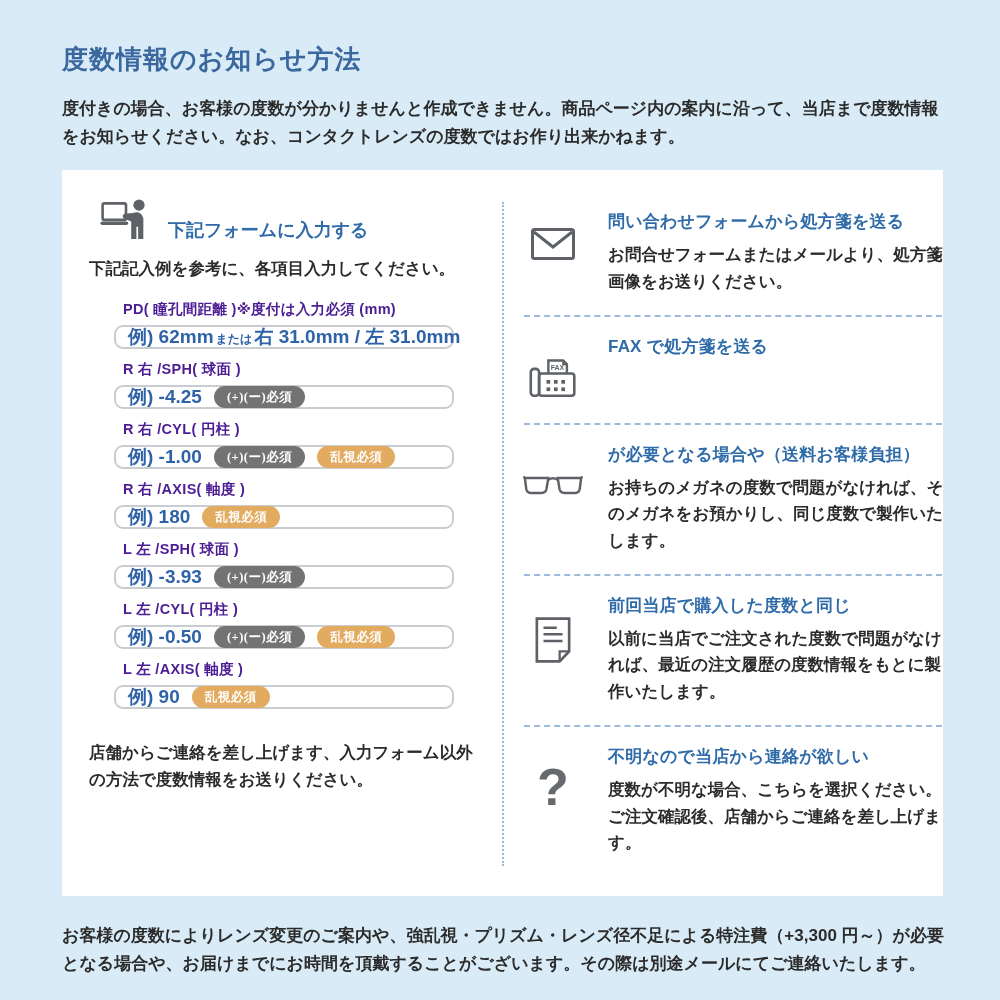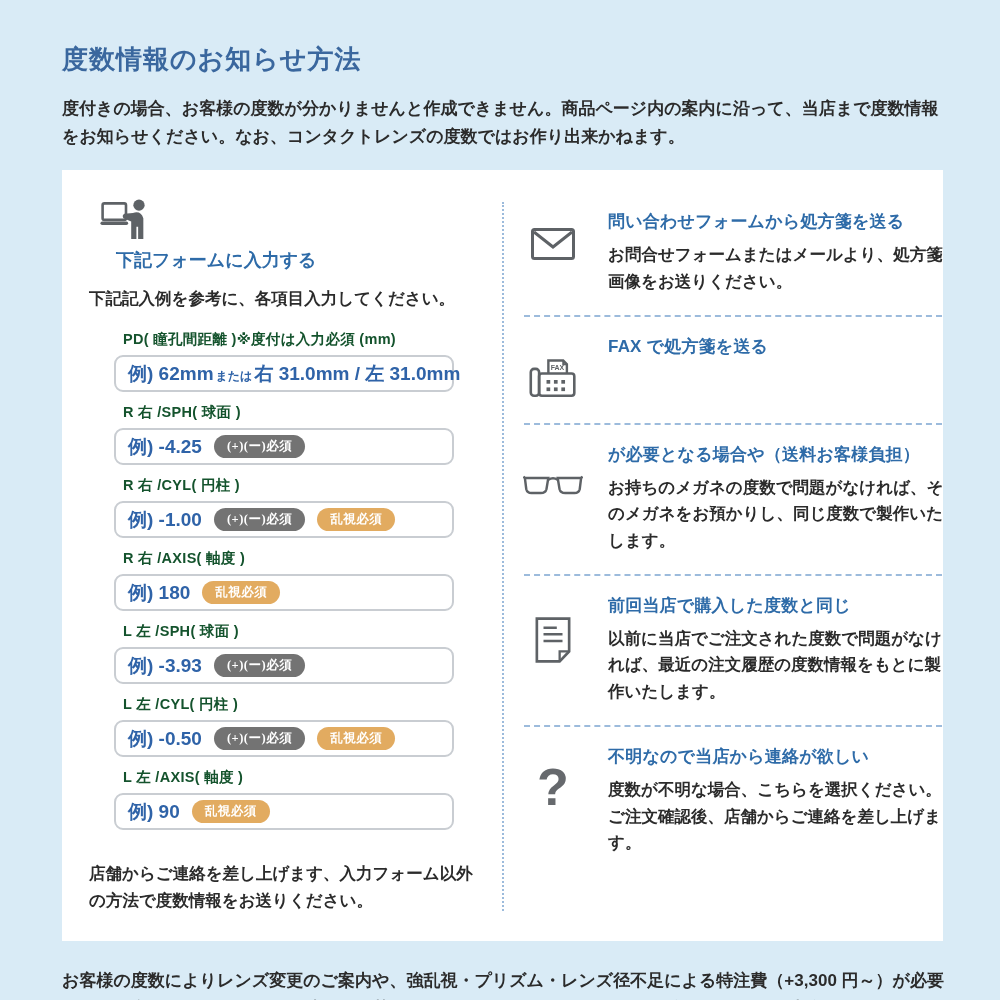--- a/index.html
+++ b/index.html
@@ -29,36 +29,36 @@
     padding:26px 0 26px 25px;
   }
   .card-left{width:415px;flex:0 0 415px;box-sizing:border-box;}
   .v-divider{
     flex:0 0 0;border-left:2px dotted #9cbbdc;
     margin:6px 0 4px 0;
   }
   .card-right{flex:1;box-sizing:border-box;padding:2px 20px 0 18px;}
 
   
-  .form-header{display:flex;align-items:flex-start;margin-left:13px;flex-direction:column;}
+  .form-header{display:flex;align-items:flex-end;margin-left:13px;}
   .form-header .hdr-icon{width:52px;height:46px;flex:0 0 52px;}
   .form-header .hdr-title{
     margin-left:16px;font-size:18px;font-weight:bold;color:#2e6ba8;
   }
   .instruction{
     margin:16px 0 20px 2px;font-size:16.5px;font-weight:bold;color:#2b2b2b;
   }
   .fields{margin-left:27px;}
   .field-label{
-    margin:11px 0 6px 9px;font-size:14.5px;font-weight:bold;color:#14532d;
+    margin:11px 0 6px 9px;font-size:14.5px;font-weight:bold;color:#4c1d95;
     letter-spacing:.3px;
   }
   .field-label:first-child{margin-top:0;}
   .field-box{
-    width:340px;height:37px;box-sizing:border-box;
+    width:340px;height:24px;box-sizing:border-box;
     border:2px solid #c9cdd2;border-radius:9px;background:#fff;
     display:flex;align-items:center;gap:12px;padding:0 12px;
   }
   .example{color:#2f63a8;font-weight:bold;font-size:19px;white-space:nowrap;}
   .example .small{font-size:12px;margin:0 2px;}
   .pill{
     border-radius:999px;color:#fff;font-size:12.5px;font-weight:bold;
     padding:5px 13px;line-height:1;white-space:nowrap;letter-spacing:.5px;
   }
   .pill-blue{background:#737373;font-family:Liberation Serif, serif;}

